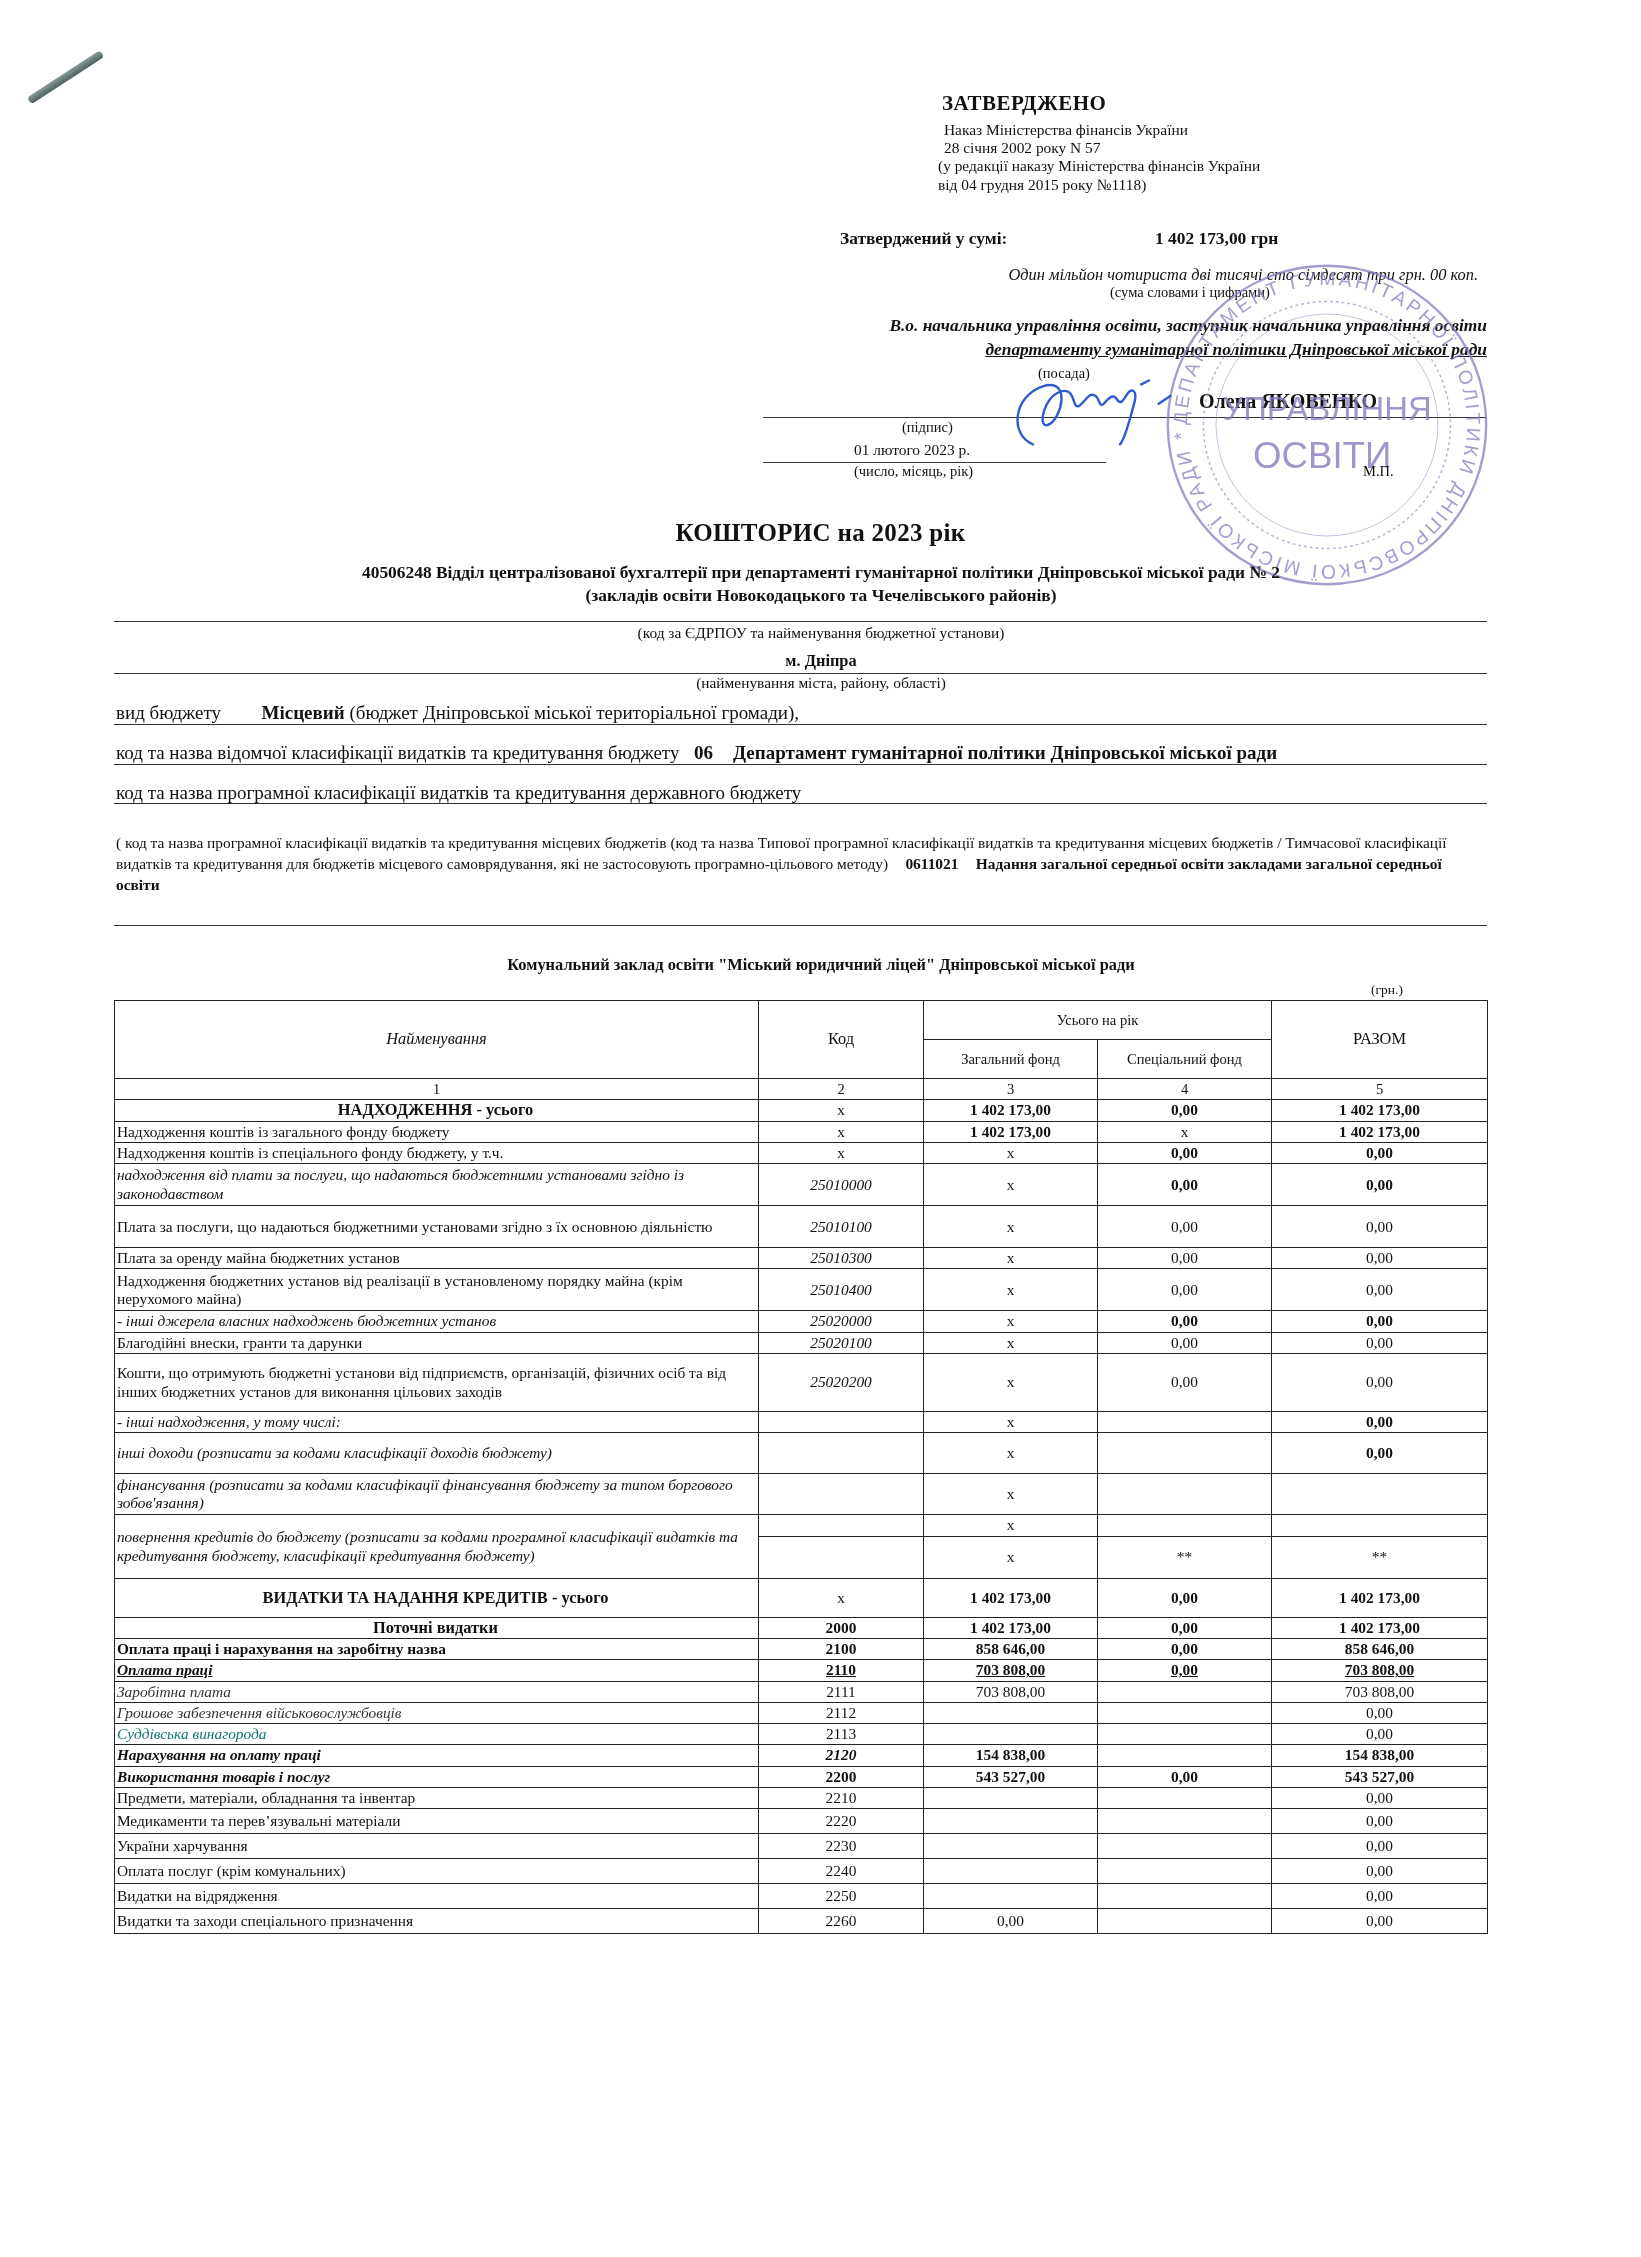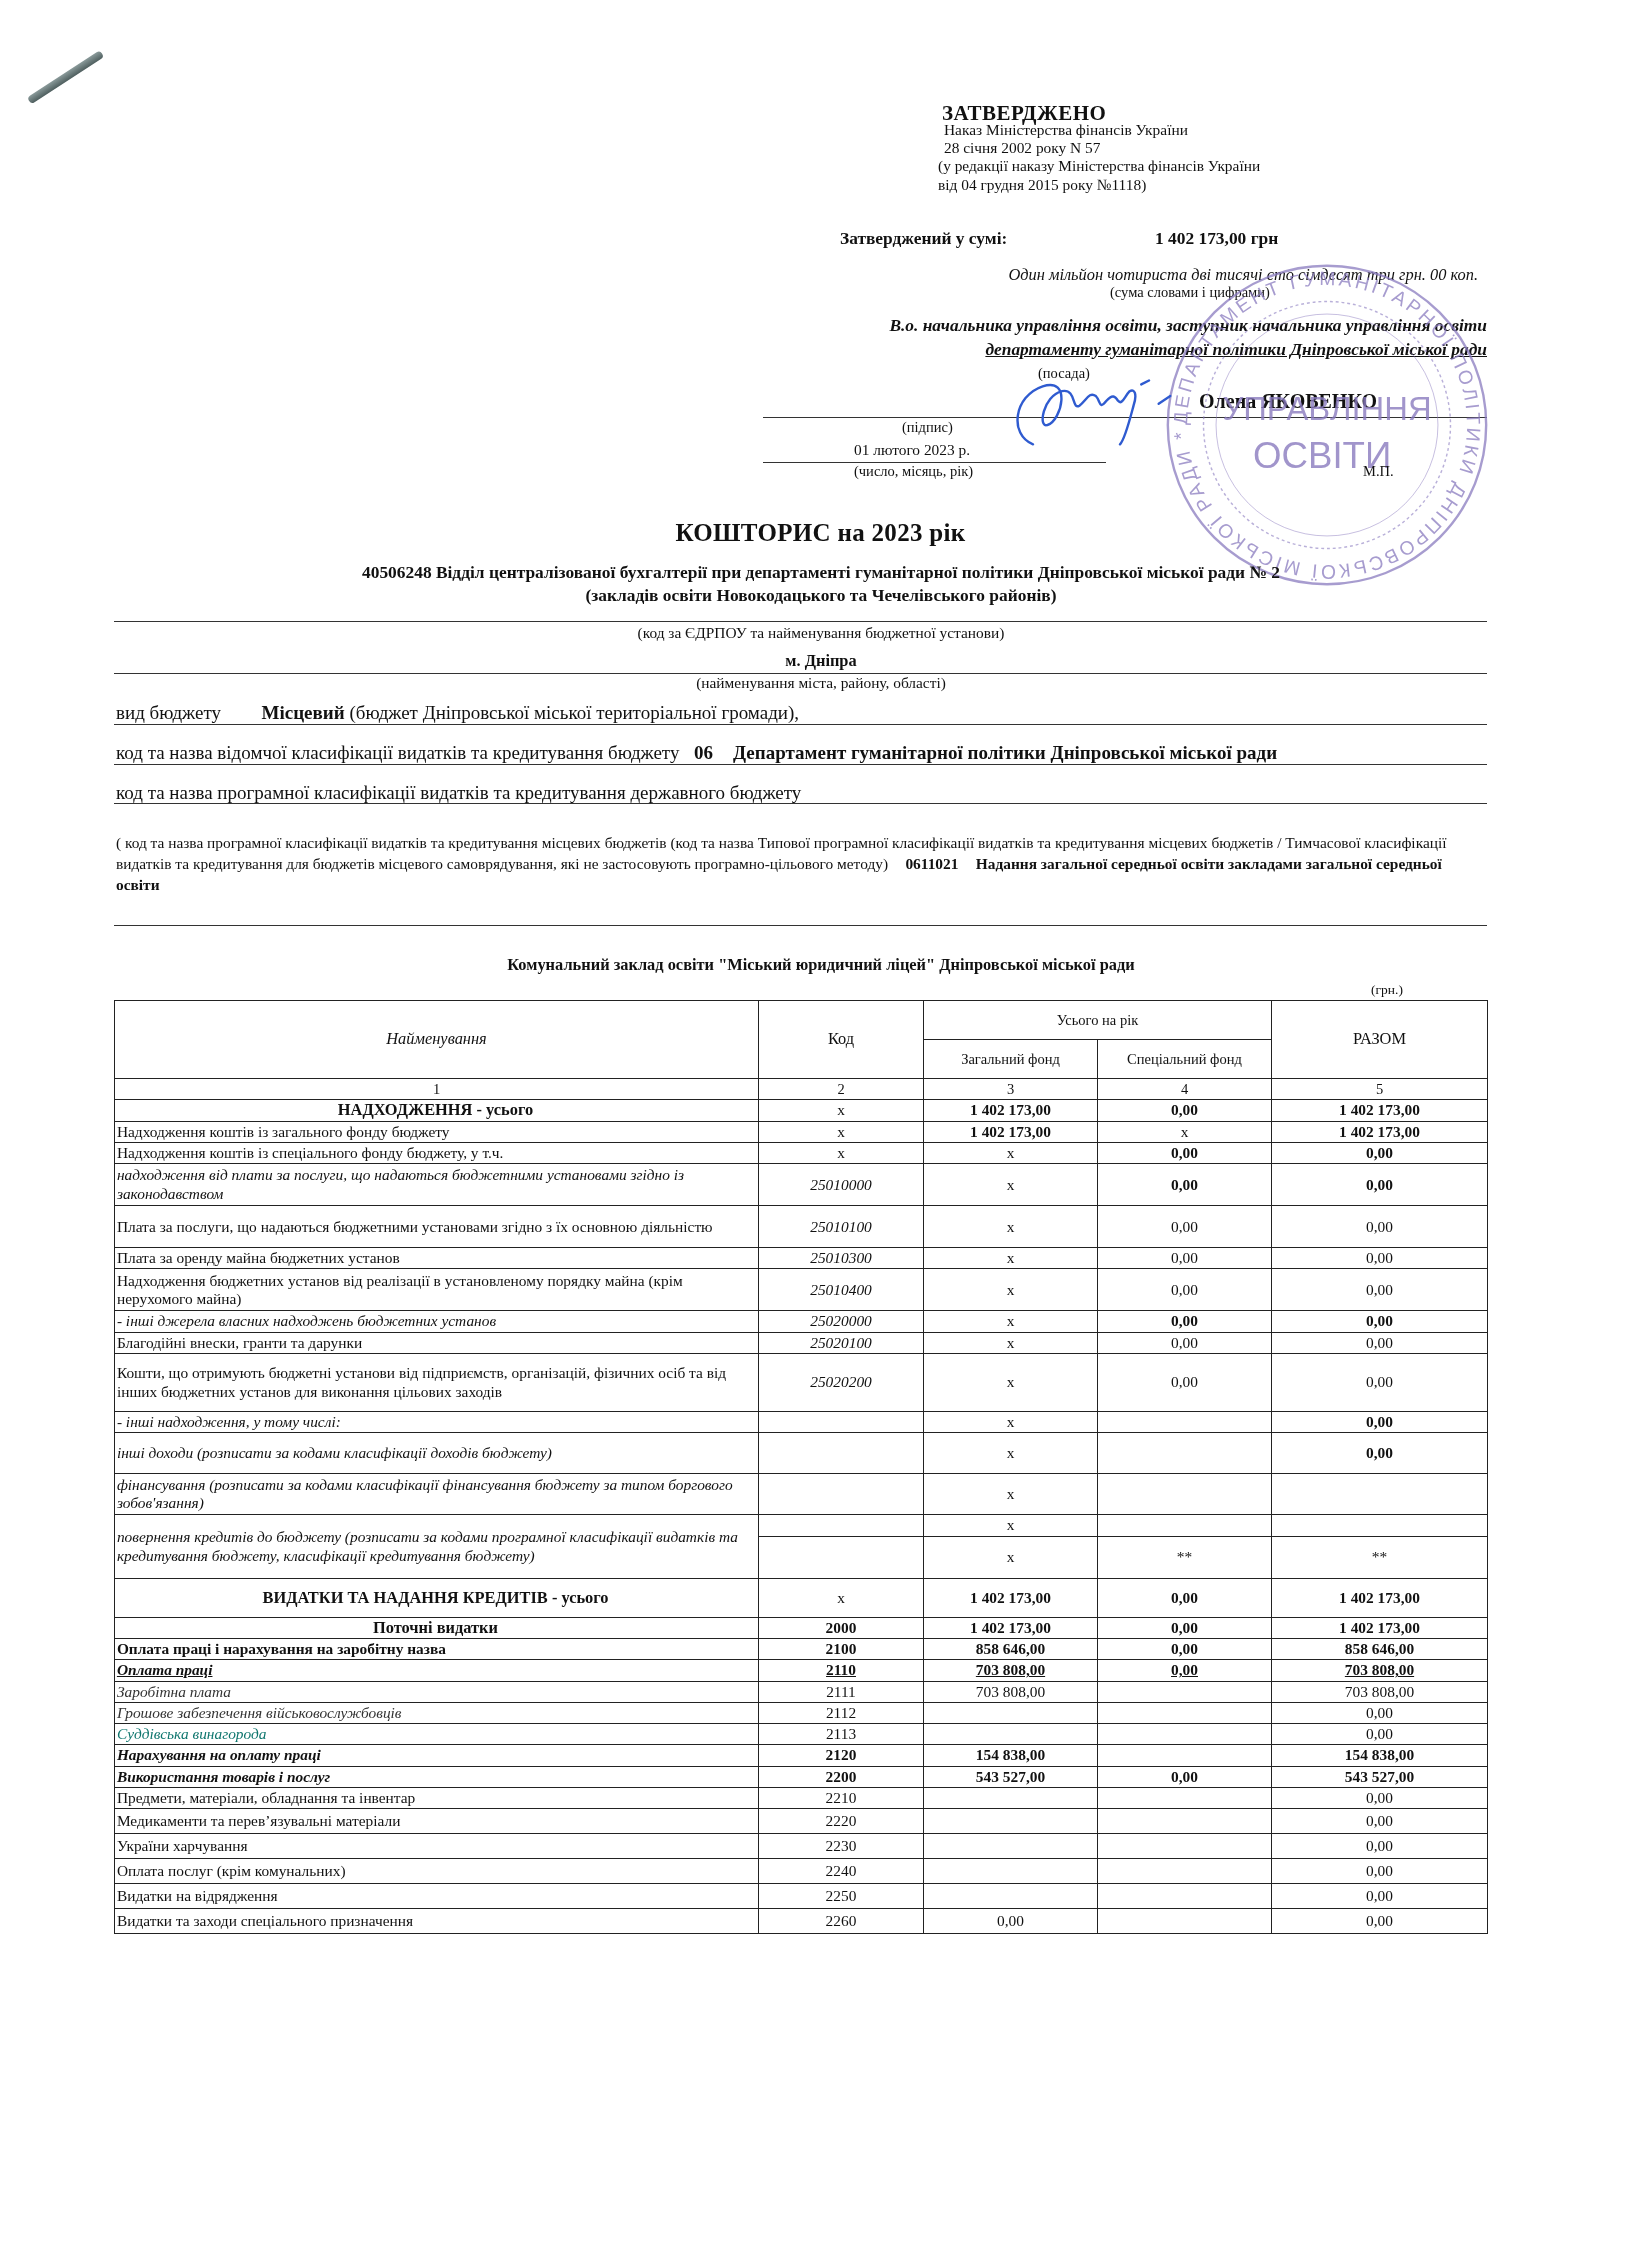--- a/index.html
+++ b/index.html
@@ -7,21 +7,21 @@
     width: 1641px; height: 2257px; position: relative; overflow: hidden;
     font-family: "Liberation Serif", "DejaVu Serif", serif; color: #111;
   }
   .abs { position: absolute; }
   .i { font-style: italic; }
 
   
   #clip { left: 29px; top: 50px; width: 87px; height: 7.7px; background: linear-gradient(#8a9a9a,#4e5e5e); border-radius: 3.9px; transform: rotate(-33deg); transform-origin: left center; top: 97px; }
 
   
-  #approve-title { left: 942px; top: 101px; font-size: 21px; font-weight: bold; letter-spacing: 0.5px; }
+  #approve-title { left: 942px; top: 91px; font-size: 21px; font-weight: bold; letter-spacing: 0.5px; }
   .approve-line { font-size: 15.4px; line-height: 18.3px; }
   #approve-order1 { left: 944px; top: 121px; }
   #approve-order2 { left: 944px; top: 139px; }
   #approve-order3 { left: 938px; top: 157px; }
   #approve-order4 { left: 938px; top: 176px; }
 
   #sum-label { left: 840px; top: 228px; font-size: 17.4px; font-weight: bold; }
   #sum-value { left: 1155px; top: 228px; font-size: 17.4px; font-weight: bold; }
   #sum-words { left: 854px; top: 265px; width: 624px; font-size: 16.4px; font-style: italic; text-align: right; }
   #sum-caption { left: 1110px; top: 284px; font-size: 14.5px; }
@@ -337,21 +337,21 @@
       </tr>
       <tr style="height: 21px;">
         <td class="name" style="font-style: italic; color: #0f766e;">Суддівська винагорода</td>
         <td class="code">2113</td>
         <td class="num"></td>
         <td class="num"></td>
         <td class="num">0,00</td>
       </tr>
       <tr style="height: 21px;">
         <td class="name" style="font-weight: bold; font-style: italic;">Нарахування на оплату праці</td>
-        <td class="code" style="font-weight: bold;">2120</td>
+        <td class="code" style="font-weight: bold; font-style: italic;">2120</td>
         <td class="num" style="font-weight: bold;">154 838,00</td>
         <td class="num" style="font-weight: bold;"></td>
         <td class="num" style="font-weight: bold;">154 838,00</td>
       </tr>
       <tr style="height: 21px;">
         <td class="name" style="font-weight: bold; font-style: italic;">Використання товарів і послуг</td>
         <td class="code" style="font-weight: bold;">2200</td>
         <td class="num" style="font-weight: bold;">543 527,00</td>
         <td class="num" style="font-weight: bold;">0,00</td>
         <td class="num" style="font-weight: bold;">543 527,00</td>

